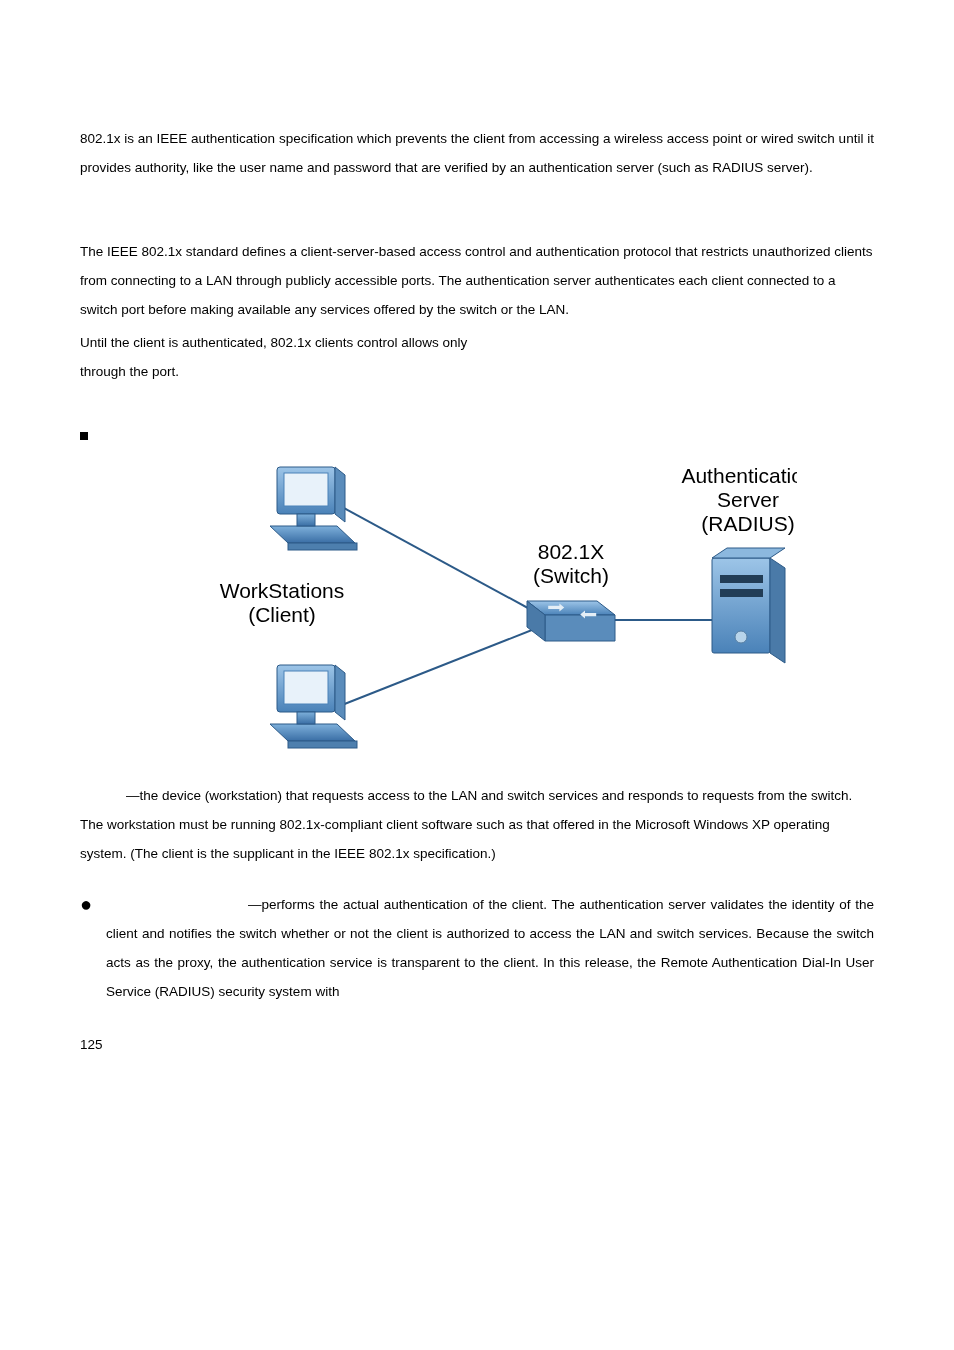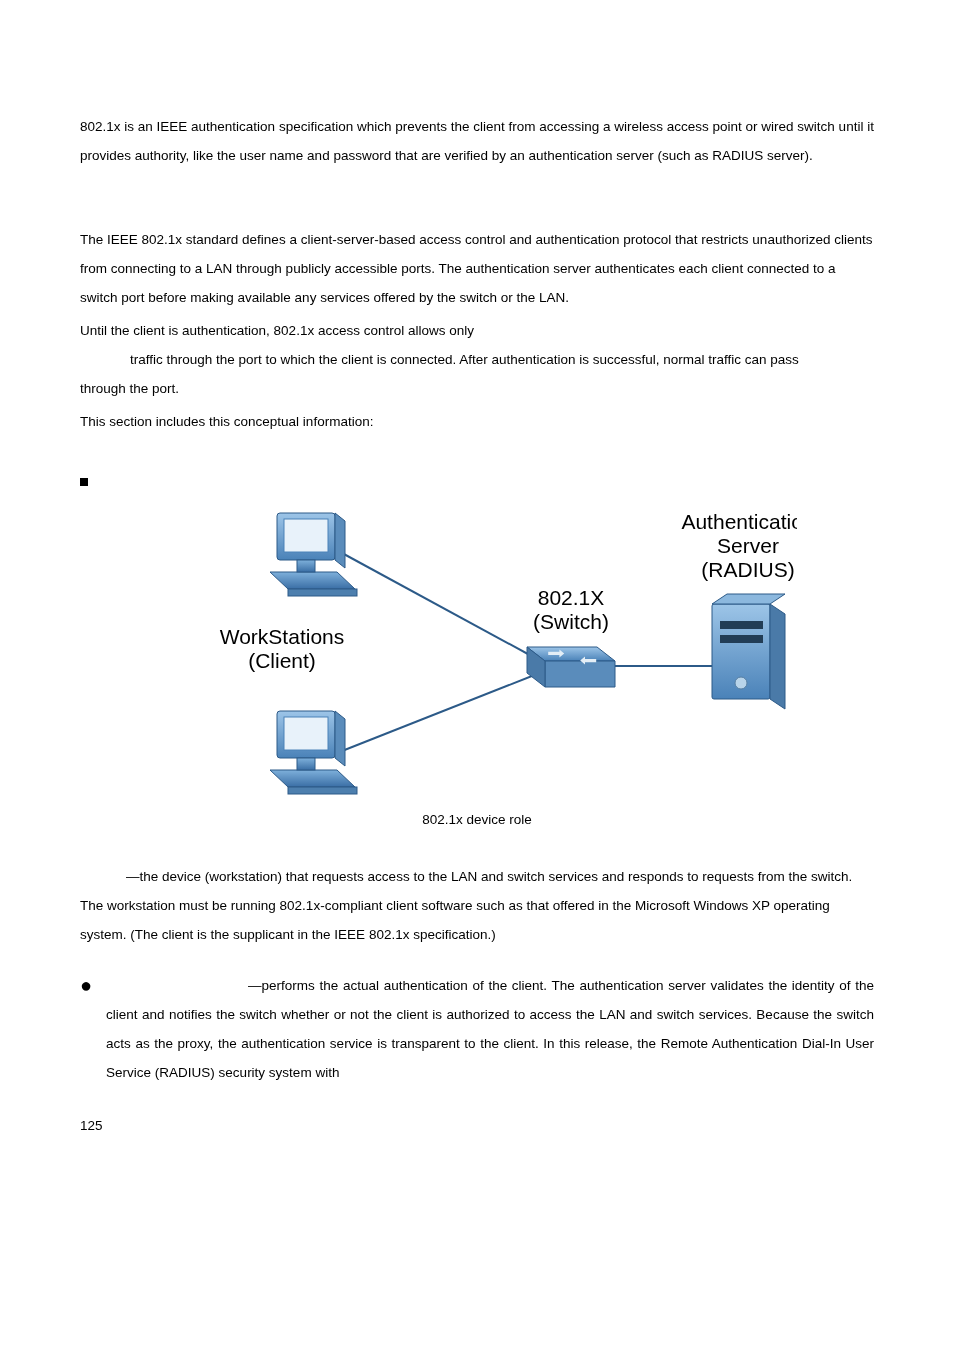--- a/index.html
+++ b/index.html
@@ -4,21 +4,21 @@
 <style>
   body {
     margin: 0;
     padding: 0;
     background: #fff;
     font-family: Arial, Helvetica, sans-serif;
     color: #000;
   }
   .page {
     width: 954px;
-    margin: 4px auto;
+    margin: 16px auto;
     padding: 108px 80px 60px 80px;
     box-sizing: border-box;
     font-size: 13.5px;
     line-height: 2.15;
     text-align: left;
   }
   p { margin: 0; }
   .para-gap-small { height: 4px; }
   .para-gap { height: 30px; }
   .para-gap-large { height: 55px; }
@@ -76,27 +76,25 @@
 <div class="page">
 
   <p>802.1x is an IEEE authentication specification which prevents the client from accessing a wireless access point or wired switch until it provides authority, like the user name and password that are verified by an authentication server (such as RADIUS server).</p>
 
   <div class="para-gap-large"></div>
 
   <p>The IEEE 802.1x standard defines a client-server-based access control and authentication protocol that restricts unauthorized clients from connecting to a LAN through publicly accessible ports. The authentication server authenticates each client connected to a switch port before making available any services offered by the switch or the LAN.</p>
 
   <div class="para-gap-small"></div>
 
-  <p>Until the client is authentication, 802.1x access control allows only</p>
-  <p style="padding-left:50px"><span>traffic through the port to which the client is connected. After authentication is successful, normal traffic can pass</span></p>
+  <p>Until the client is authenticated, 802.1x clients control allows only</p>
   <p>through the port.</p>
 
   <div class="para-gap-small"></div>
 
-  <p>This section includes this conceptual information:</p>
 
 
   <div class="para-gap"></div>
 
   <div><span class="sq-bullet"></span></div>
 
   <div class="figure">
     <svg width="640" height="300" viewBox="0 0 640 300">
       <defs>
         <linearGradient id="blue1" x1="0" y1="0" x2="0" y2="1">
@@ -158,21 +156,20 @@
 
       <text class="fig-label" x="414" y="106" text-anchor="middle">802.1X</text>
       <text class="fig-label" x="414" y="130" text-anchor="middle">(Switch)</text>
 
       <text class="fig-label" x="591" y="30" text-anchor="middle">Authentication</text>
       <text class="fig-label" x="591" y="54" text-anchor="middle">Server</text>
       <text class="fig-label" x="591" y="78" text-anchor="middle">(RADIUS)</text>
     </svg>
   </div>
 
-  <p class="caption">802.1x device role</p>
 
   <div style="height:28px"></div>
 
   <p style="text-indent:46px;"><span>—the device (workstation) that requests access to the LAN and switch services and responds to requests from the switch. The workstation must be running 802.1x-compliant client software such as that offered in the Microsoft Windows XP operating system. (The client is the supplicant in the IEEE 802.1x specification.)</span></p>
 
   <div style="height:22px"></div>
 
   <div class="bullet-line">
     <div class="dot">●</div>
     <div class="bullet-body" style="flex:1"><span style="display:inline-block;width:142px"></span><span>—performs the actual authentication of the client. The authentication server validates the identity of the client and notifies the switch whether or not the client is authorized to access the LAN and switch services. Because the switch acts as the proxy, the authentication service is transparent to the client. In this release, the Remote Authentication Dial-In User Service (RADIUS) security system with</span></div>

